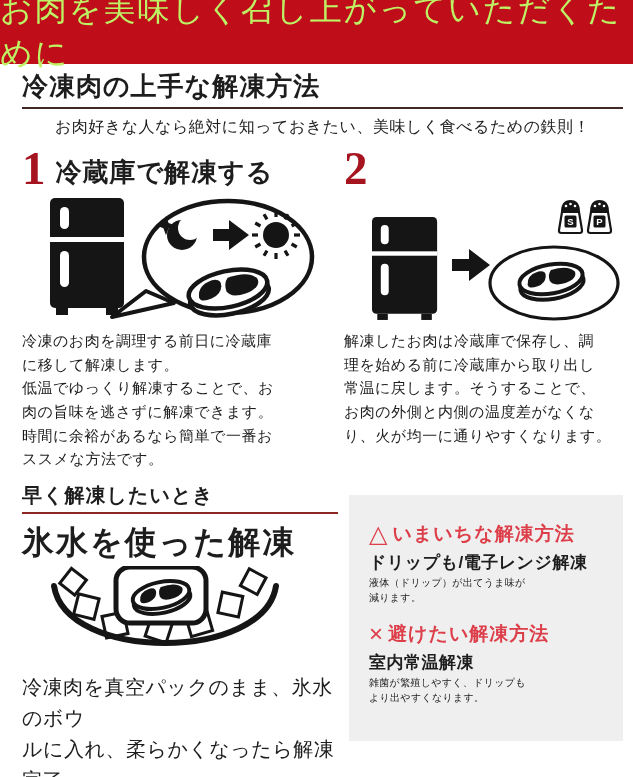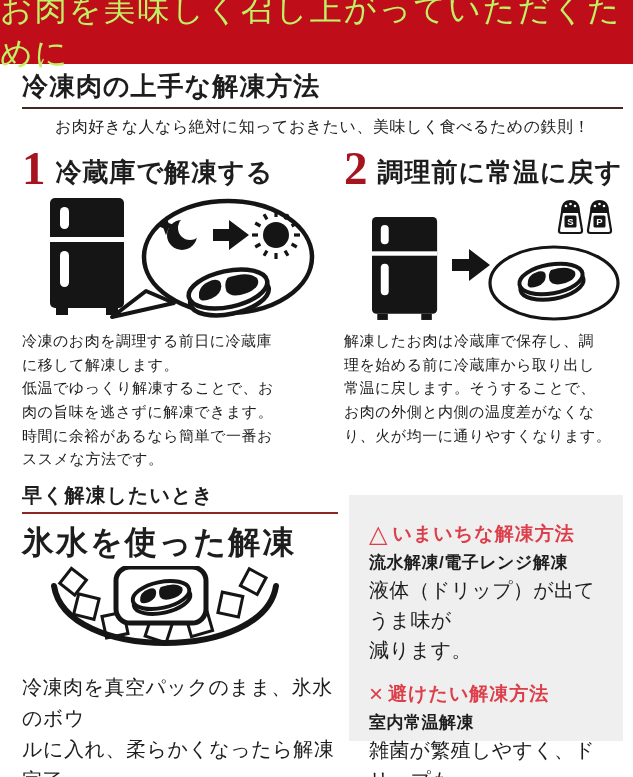--- a/index.html
+++ b/index.html
@@ -97,21 +97,21 @@
   .warn-title {
     color: #dd3f4a;
     font-size: 19px;
     font-weight: bold;
     display: flex;
     align-items: center;
     letter-spacing: 1px;
   }
   .warn-mark { font-size: 24px; font-weight: normal; margin-right: 4px; line-height: 1; }
   .warn-method { font-size: 17px; font-weight: bold; margin-top: 4px; letter-spacing: 0.5px; }
-  .warn-desc { font-size: 20px; line-height: 1.5; white-space: pre-line; margin-top: 1px; letter-spacing: 0.3px; }
+  .warn-desc { font-size: 10px; line-height: 1.5; white-space: pre-line; margin-top: 1px; letter-spacing: 0.3px; }
   .warn-group + .warn-group { margin-top: 16px; }
 </style>
 </head>
 <body>
 
 <header class="banner">
   <span class="banner-title">お肉を美味しく召し上がっていただくために</span>
 </header>
 
 <main>
@@ -174,21 +174,20 @@
 に移して解凍します。
 低温でゆっくり解凍することで、お
 肉の旨味を逃さずに解凍できます。
 時間に余裕があるなら簡単で一番お
 ススメな方法です。</p>
     </div>
 
     <div class="step">
       <div class="step-head">
         <span class="step-num">2</span>
-        <span class="step-title">調理前に常温に戻す</span>
       </div>
       <div class="illus">
         <svg width="285" height="130" viewBox="0 0 285 130">
           <g transform="translate(28,22) scale(0.88)">
             <rect x="0" y="0" width="74" height="110" rx="5" fill="#151515"></rect>
             <rect x="0" y="39" width="74" height="5" fill="#fff"></rect>
             <rect x="10" y="9" width="9" height="22" rx="4.5" fill="#fff"></rect>
             <rect x="10" y="53" width="9" height="36" rx="4.5" fill="#fff"></rect>
             <rect x="6" y="110" width="12" height="7" fill="#151515"></rect>
             <rect x="56" y="110" width="12" height="7" fill="#151515"></rect>
@@ -259,21 +258,21 @@
 水は空気より熱伝導率が高く、短時間
 （1.5～3時間）で解凍できます。</p>
     </div>
 
     <aside class="warn-box">
       <div class="warn-group">
         <div class="warn-title">
           <span class="warn-mark">△</span>
           <span>いまいちな解凍方法</span>
         </div>
-        <div class="warn-method">流水解凍/電子レンジ解凍</div>
+        <div class="warn-method">ドリップも/電子レンジ解凍</div>
         <p class="warn-desc">液体（ドリップ）が出てうま味が
 減ります。</p>
       </div>
       <div class="warn-group">
         <div class="warn-title">
           <span class="warn-mark">×</span>
           <span>避けたい解凍方法</span>
         </div>
         <div class="warn-method">室内常温解凍</div>
         <p class="warn-desc">雑菌が繁殖しやすく、ドリップも

